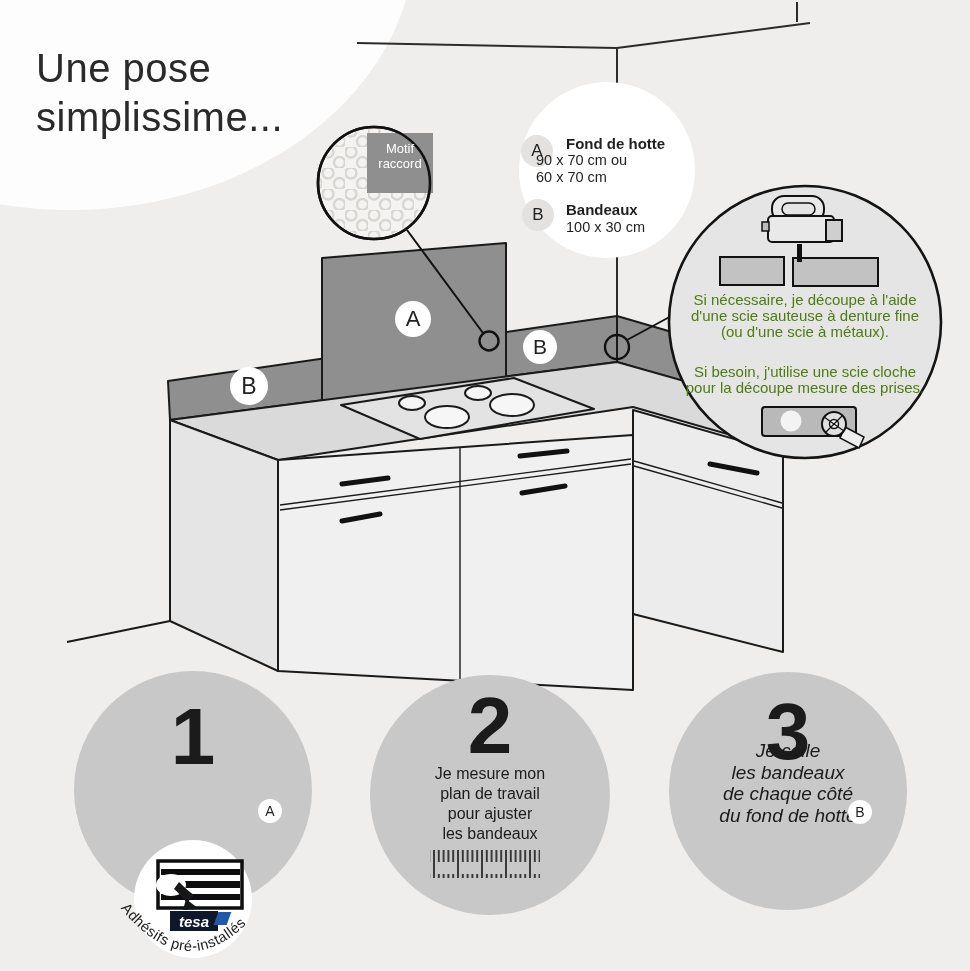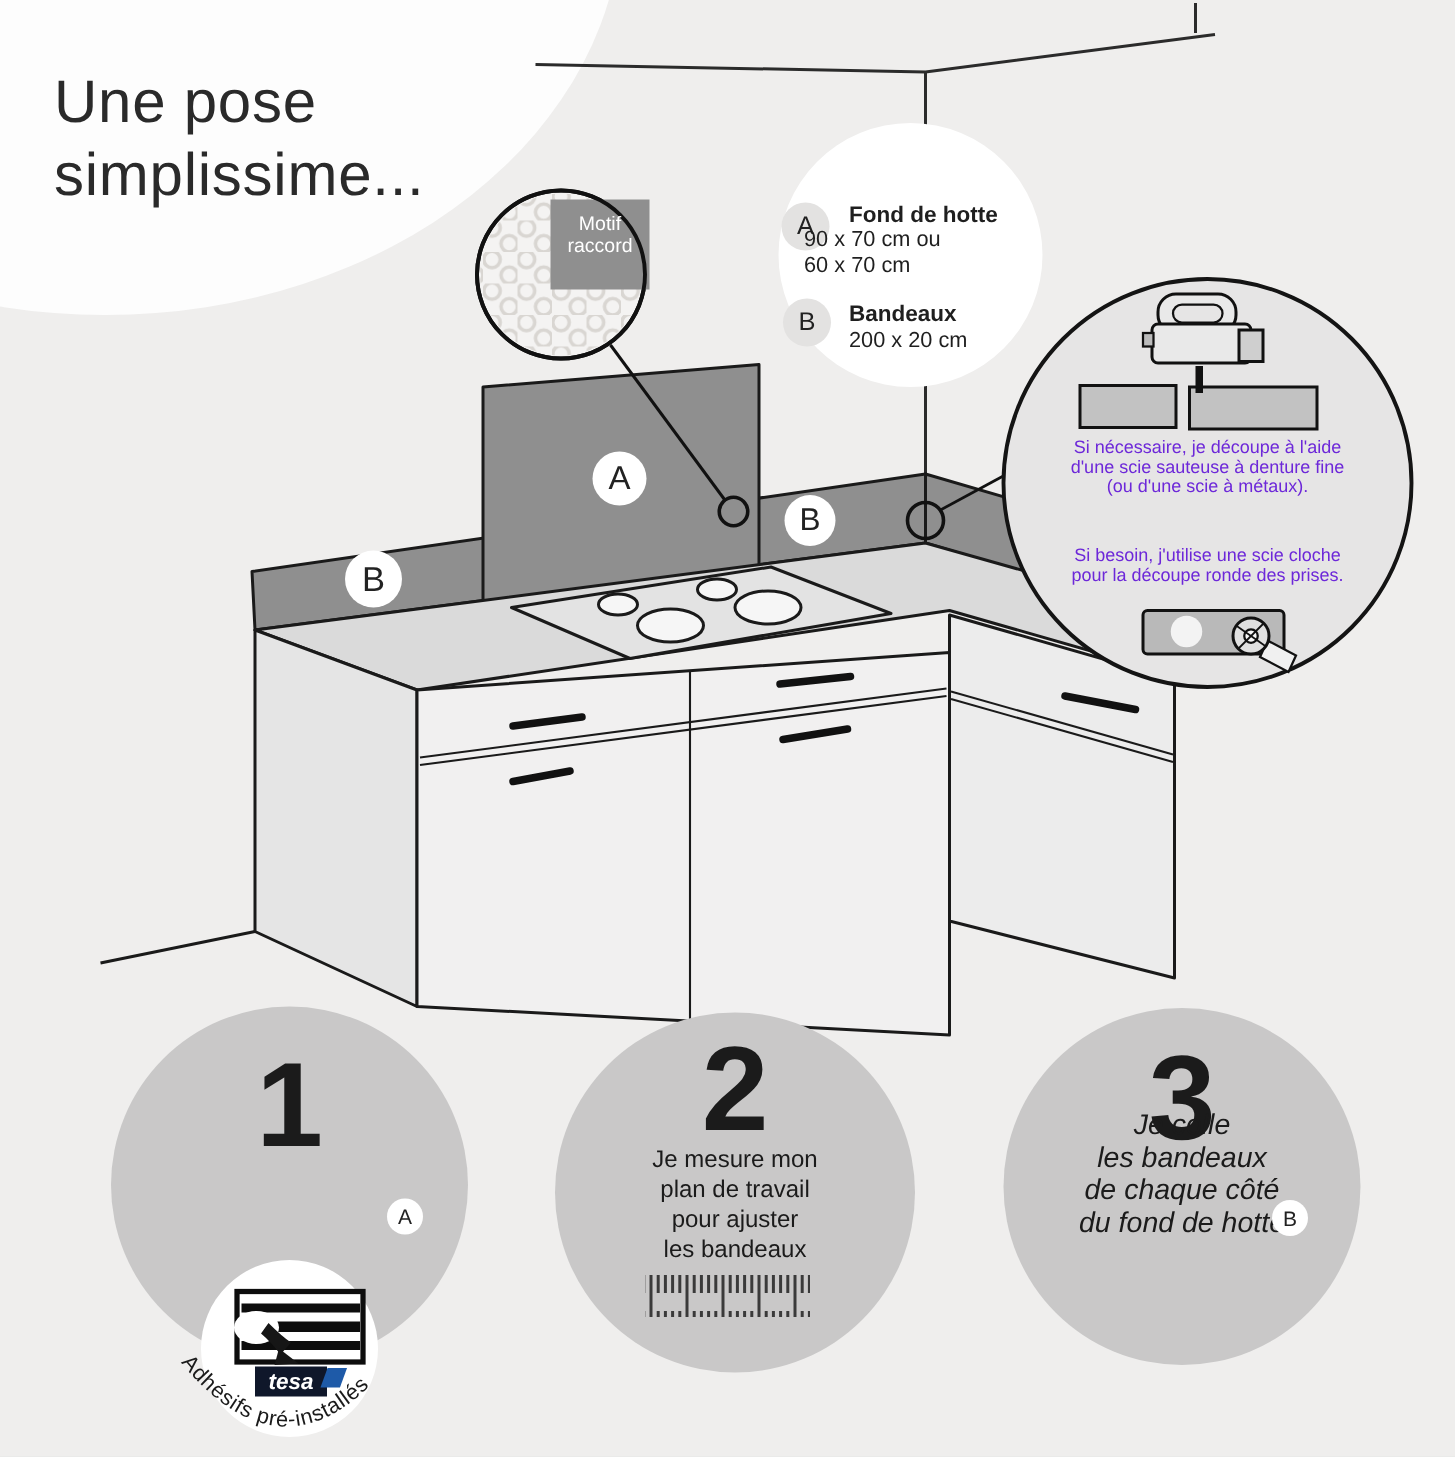--- a/index.html
+++ b/index.html
@@ -7,21 +7,21 @@
          font-family:"Liberation Sans",sans-serif;color:#1f1f1f;}
   .stage svg.scene{position:absolute;left:0;top:0;}
   .abs{position:absolute;}
   .preline{white-space:pre-line;}
   .title{font-size:40px;line-height:1.22;letter-spacing:.5px;color:#2a2a2a;}
   .badge{position:absolute;border-radius:50%;background:#ffffff;display:flex;
          align-items:center;justify-content:center;font-weight:500;color:#222;}
   .badge.gray{background:#e3e2e1;}
   .legend-title{font-size:15px;font-weight:700;}
   .legend-dims{font-size:14.5px;line-height:1.2;}
-  .tip-text{font-size:12px;line-height:1.08;text-align:center;width:300px;color:#6d28d9;}
+  .tip-text{font-size:15px;line-height:1.08;text-align:center;width:300px;color:#4d7c0f;}
   .step-number{font-size:80px;line-height:80px;font-weight:700;text-align:center;width:200px;color:#1b1b1b;}
   .step-text{font-size:19px;line-height:21.5px;text-align:center;width:230px;color:#1b1b1b;}
   .magnifier-label{font-size:13px;line-height:1.15;color:#fff;text-align:center;}
   .tesa-logo{background:#0f172a;color:#fff;font-weight:700;font-style:italic;
              font-size:15px;display:flex;align-items:center;justify-content:center;}
   .tesa-flag{position:absolute;right:-11px;top:1px;width:13px;height:13px;background:#1e5aa8;
              transform:skewX(-20deg);}
 </style>
 </head>
 <body>
@@ -153,27 +153,27 @@
 
   <div class="abs magnifier-label preline" style="left:367px;top:142px;width:66px;">Motif
 raccord</div>
 
   <div class="badge gray" style="left:521px;top:135px;width:32px;height:32px;font-size:17px;">A</div>
   <div class="abs legend-title" style="left:566px;top:135px;">Fond de hotte</div>
   <div class="abs legend-dims preline" style="left:536px;top:152px;">90 x 70 cm ou
 60 x 70 cm</div>
   <div class="badge gray" style="left:522px;top:199px;width:32px;height:32px;font-size:17px;">B</div>
   <div class="abs legend-title" style="left:566px;top:201px;">Bandeaux</div>
-  <div class="abs legend-dims preline" style="left:566px;top:219px;">200 x 20 cm</div>
+  <div class="abs legend-dims preline" style="left:566px;top:219px;">100 x 30 cm</div>
 
   <div class="abs tip-text preline" style="left:655px;top:292px;">Si nécessaire, je découpe à l'aide
 d'une scie sauteuse à denture fine
 (ou d'une scie à métaux).</div>
   <div class="abs tip-text preline" style="left:655px;top:364px;">Si besoin, j'utilise une scie cloche
-pour la découpe ronde des prises.</div>
+pour la découpe mesure des prises.</div>
 
   <div class="badge" style="left:395px;top:301px;width:36px;height:36px;font-size:22px;">A</div>
   <div class="badge" style="left:230px;top:367px;width:38px;height:38px;font-size:23px;">B</div>
   <div class="badge" style="left:523px;top:330px;width:34px;height:34px;font-size:21px;">B</div>
 
   <div class="abs step-number" style="left:93px;top:697px;">1</div>
   <div class="badge" style="left:258px;top:799px;width:24px;height:24px;font-size:14px;">A</div>
 
   <div class="abs step-number" style="left:390px;top:686px;">2</div>
   <div class="abs step-text preline" style="left:375px;top:764px;font-size:16px;line-height:20px;">Je mesure mon

